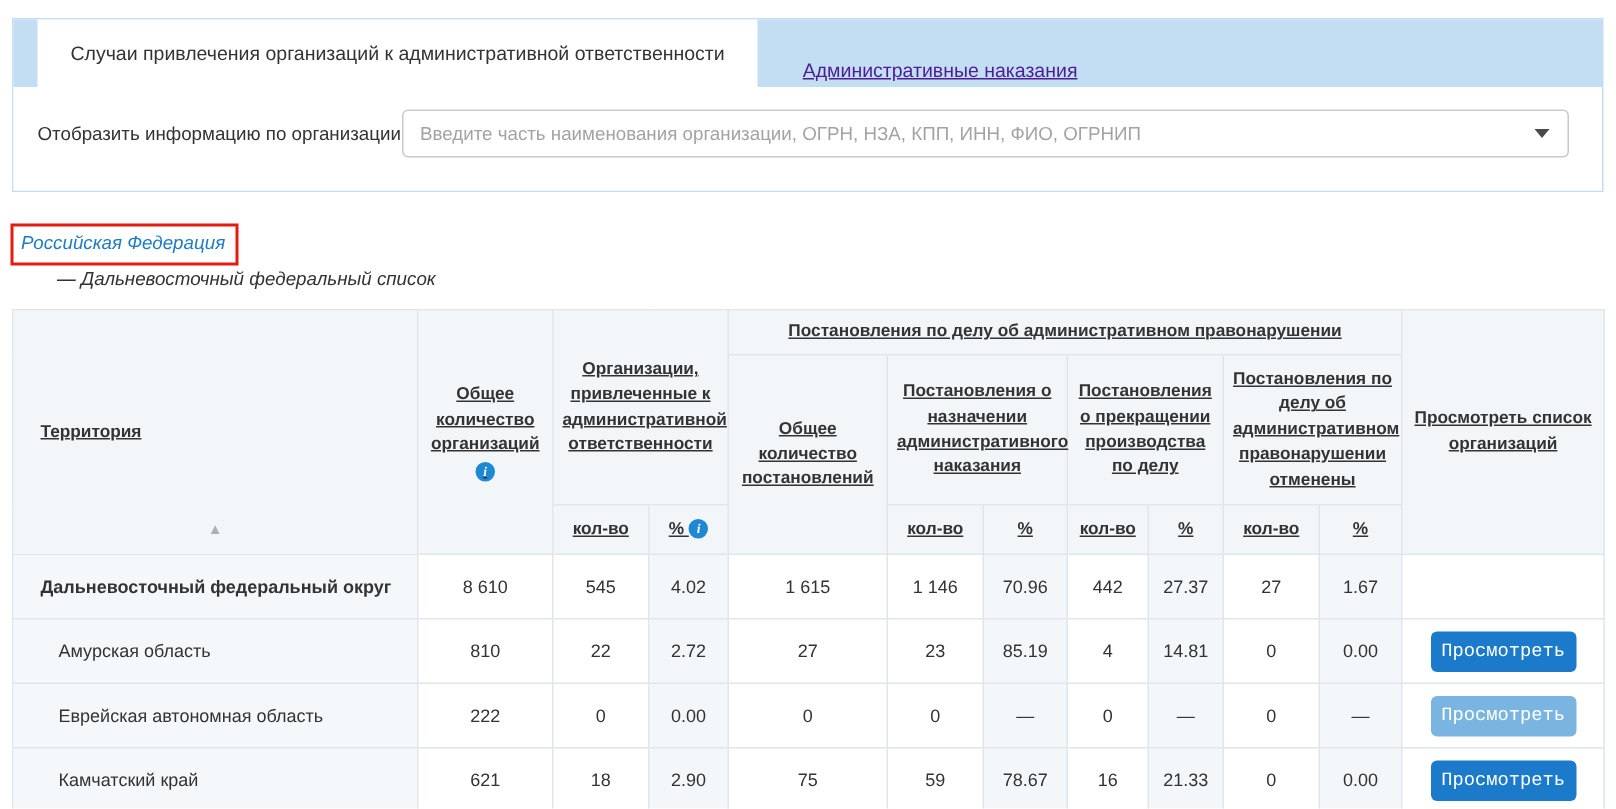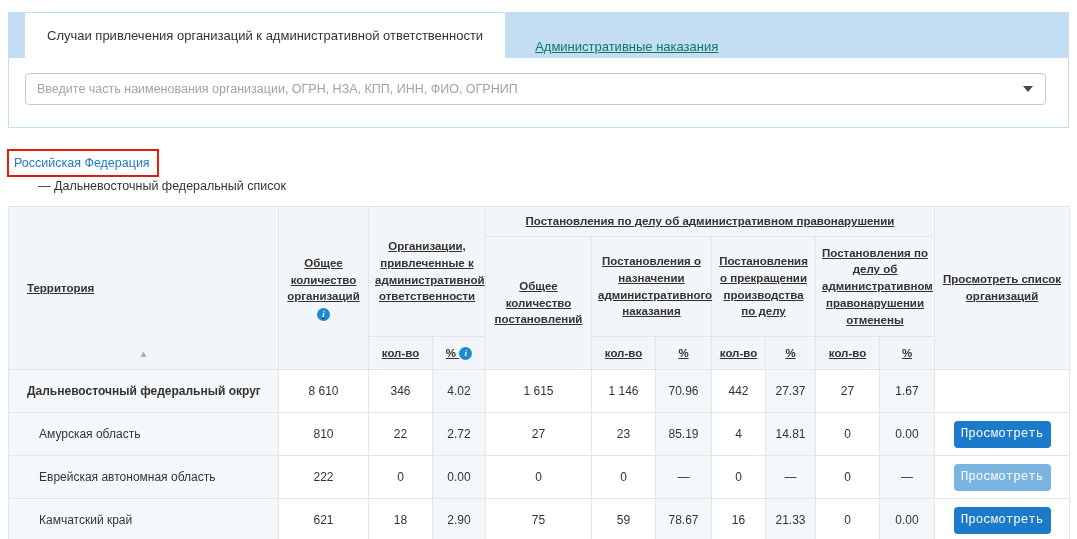--- a/index.html
+++ b/index.html
@@ -6,34 +6,34 @@
   html,body { width:1077px; height:539px; overflow:hidden; background:#fff;
               font-family:"Liberation Sans", sans-serif; color:#333; }
   .page { padding:12px 8px 0 8px; }
 
   
   .panel { border:1px solid #c3ddf2; }
   .tabbar { background:#c3ddf2; height:45px; display:flex; align-items:stretch; }
   .tab-active { background:#fff; margin-left:16px; padding:0 22px; display:flex;
                 align-items:center; font-size:13px; color:#333; cursor:default; }
   .tab-link-wrap { display:flex; align-items:center; margin-left:30px; }
-  .tab-link { font-size:13px; color:#0f766e; text-decoration:underline; cursor:pointer;margin-top:22px; }
+  .tab-link { font-size:13px; color:#4c1d95; text-decoration:underline; cursor:pointer;margin-top:22px; }
   .panel-body { background:#fff; padding:15px 20px 22px 16px; display:flex; align-items:center; }
   .filter-label { font-size:12.5px; color:#333; width:243px; flex:0 0 243px; }
   .combo { position:relative; flex:1; margin-right:2px; }
   .combo input { width:100%; height:32px; border:1px solid #c9c9c9; border-radius:4px;
                  padding:0 34px 0 11px; font-size:12.5px; color:#333;
                  font-family:"Liberation Sans", sans-serif; outline:none; }
   .combo input::placeholder { color:#a3a3a3; }
   .combo-caret { position:absolute; right:13px; top:13px; width:0; height:0;
                  border-left:5px solid transparent; border-right:5px solid transparent;
                  border-top:6px solid #4a4a4a; }
 
   
-  .crumbs { margin-top:21px; }
+  .crumbs { margin-top:21px;font-style:italic; }
   .rf-box { display:inline-block; border:2px solid #e51b0e; padding:2px 7px 4px 5px; margin-left:-1px; }
   .rf-link { font-size:12.5px; color:#1e7bc4; cursor:pointer; }
   .district-line { font-size:12.5px; color:#333; margin:2px 0 0 30px; }
 
   
   table { border-collapse:collapse; table-layout:fixed; width:1061px; margin-top:13px;
           font-size:12px; }
   th, td { border:1px solid #e0e6ec; }
   thead th { background:#f2f6f9; font-size:11.5px; font-weight:bold; color:#333;
              text-align:center; vertical-align:middle; padding:4px 6px; line-height:1.45;text-decoration:underline; }
@@ -65,20 +65,21 @@
   <div class="panel">
     <div class="tabbar">
       <div class="tab-active">
         <span>Случаи привлечения организаций к административной ответственности</span>
       </div>
       <div class="tab-link-wrap">
         <a class="tab-link">Административные наказания</a>
       </div>
     </div>
     <div class="panel-body">
+      <div class="filter-label">Отобразить информацию по организации</div>
       <div class="combo">
         <input type="text" placeholder="Введите часть наименования организации, ОГРН, НЗА, КПП, ИНН, ФИО, ОГРНИП" style="">
         <span class="combo-caret"></span>
       </div>
     </div>
   </div>
 
   <div class="crumbs">
     <span class="rf-box"><a class="rf-link">Российская Федерация</a></span>
     <div class="district-line">— Дальневосточный федеральный список</div>
@@ -130,21 +131,21 @@
         <th>кол-во</th>
         <th>%</th>
         <th>кол-во</th>
         <th>%</th>
       </tr>
     </thead>
     <tbody>
       <tr>
         <td class="t-name bold">Дальневосточный федеральный округ</td>
         <td>8 610</td>
-        <td>346</td>
+        <td>545</td>
         <td class="pc">4.02</td>
         <td>1 615</td>
         <td>1 146</td>
         <td class="pc">70.96</td>
         <td>442</td>
         <td class="pc">27.37</td>
         <td>27</td>
         <td class="pc">1.67</td>
         <td></td>
       </tr>

